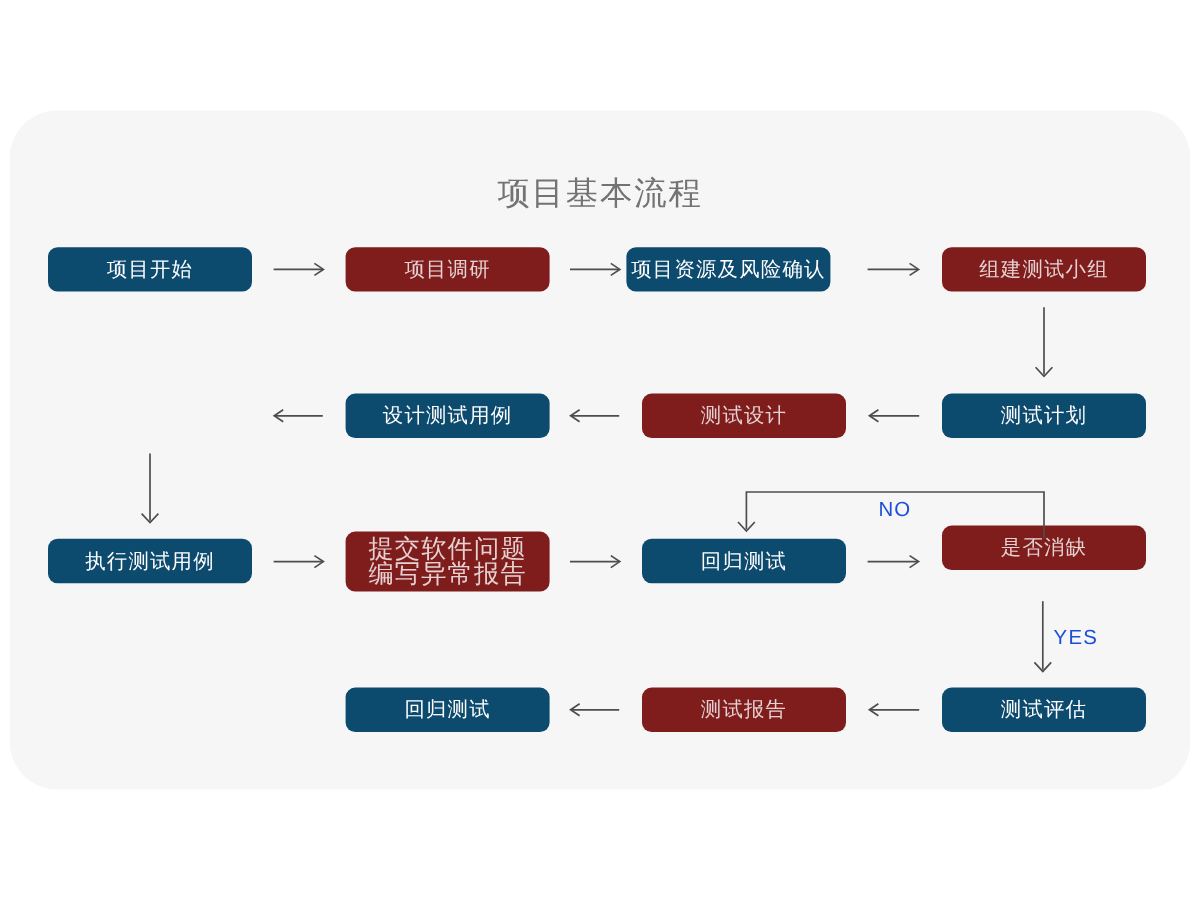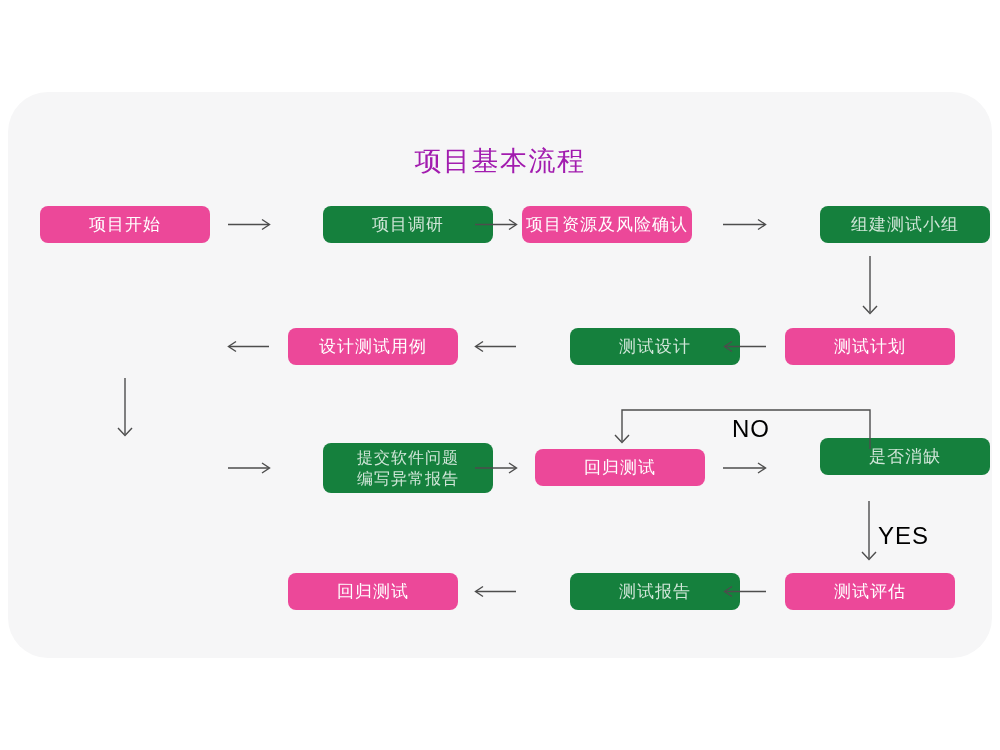--- a/index.html
+++ b/index.html
@@ -6,33 +6,33 @@
   .stage{
     position:relative;width:1000px;height:750px;overflow:hidden;
     font-family:"Liberation Sans","DejaVu Sans",sans-serif;
   }
   .card{
     position:absolute;left:8px;top:92px;width:984px;height:566px;
     background:#f6f6f7;border-radius:40px;
   }
   .title{
     position:absolute;left:0;top:143px;width:1000px;
-    text-align:center;font-size:27px;font-weight:500;color:#a21caf;
+    text-align:center;font-size:27px;font-weight:500;color:#737373;
     letter-spacing:1.5px;
   }
   .node{
     position:absolute;width:170px;height:37px;border-radius:8px;
     display:flex;align-items:center;justify-content:center;
     font-size:17px;letter-spacing:1px;text-align:center;
   }
-  .node.purple{background:#ec4899;color:#ffffff;}
-  .node.gray{background:#15803d;color:rgba(255,255,255,0.8);margin-left:35px;}
-  .node.tall{height:50px;font-size:16px;line-height:21px;white-space:pre-line;}
+  .node.purple{background:#0c4a6e;color:#ffffff;}
+  .node.gray{background:#7f1d1d;color:rgba(255,255,255,0.8);}
+  .node.tall{height:50px;font-size:21px;line-height:21px;white-space:pre-line;}
   .edge-label{
-    position:absolute;font-size:24px;color:#000000;letter-spacing:1px;
+    position:absolute;font-size:17px;color:#1d4ed8;letter-spacing:1px;
   }
   svg.arrows{position:absolute;left:0;top:0;pointer-events:none;}
   svg.arrows path{stroke:#4d4d4d;stroke-width:1.4;fill:none;}
 </style>
 </head>
 <body>
 
 <div class="stage">
   <div class="card"></div>
 
@@ -54,20 +54,23 @@
   <div class="node purple" style="left:288px;top:328px">
       <span>设计测试用例</span>
     </div>
   <div class="node gray" style="left:535px;top:328px">
       <span>测试设计</span>
     </div>
   <div class="node purple" style="left:785px;top:328px">
       <span>测试计划</span>
     </div>
 
+  <div class="node purple" style="left:40px;top:449px">
+      <span>执行测试用例</span>
+    </div>
   <div class="node gray tall" style="left:288px;top:443px"><span>提交软件问题
 编写异常报告</span></div>
   <div class="node purple" style="left:535px;top:449px">
       <span>回归测试</span>
     </div>
   <div class="node gray" style="left:785px;top:438px">
       <span>是否消缺</span>
     </div>
 
   <div class="node purple" style="left:288px;top:573px">

